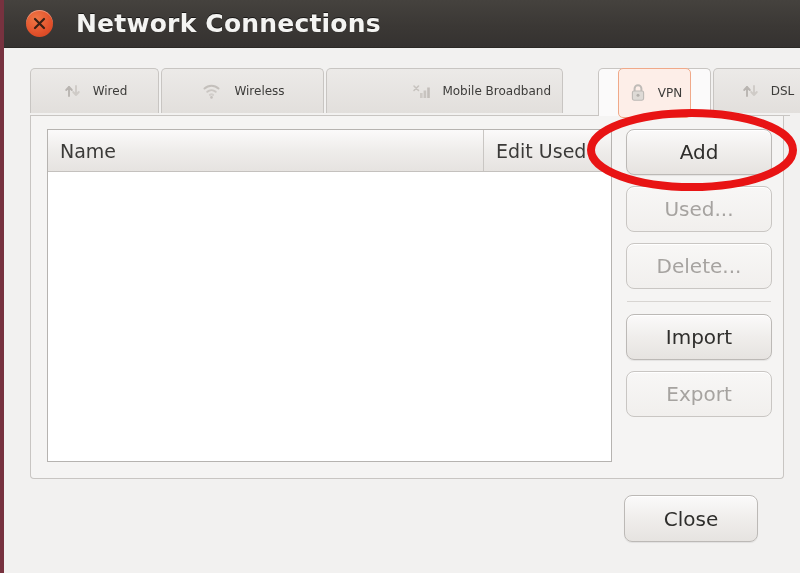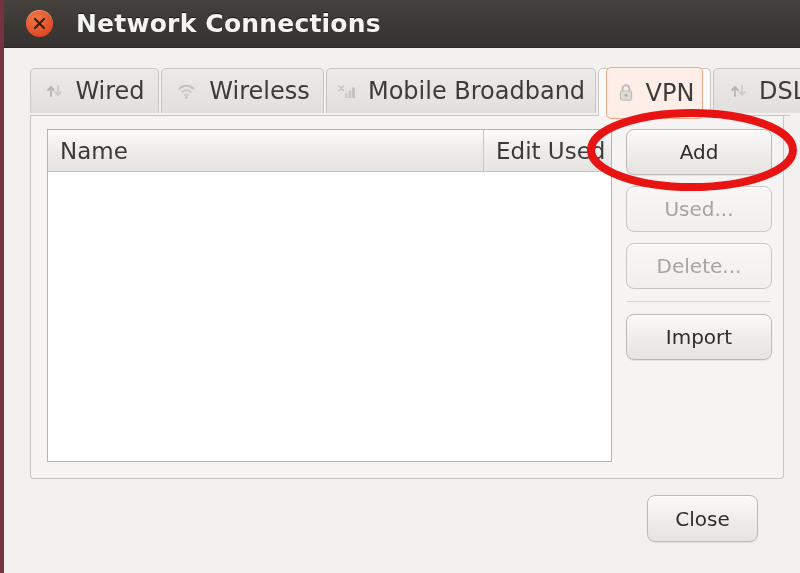--- a/index.html
+++ b/index.html
@@ -77,21 +77,21 @@
     display: flex;
     align-items: center;
     justify-content: center;
     gap: 9px;
     padding: 0 11px;
     border: 1px solid #c8c5c2;
     border-bottom: none;
     border-radius: 5px 5px 0 0;
     background: linear-gradient(to bottom, #eceae8 0%, #e2dfdc 100%);
     color: #3d3c3a;
-    font-size: 24px;
+    font-size: 12px;
     cursor: pointer;
     white-space: nowrap;
   }
   .tab.active {
     background: #fbfafa;
     border-color: #c8c5c2;
     height: 48px;
     z-index: 3;
   }
   .tab .tab-label { line-height: 1; }
@@ -149,21 +149,21 @@
   }
   #list-header {
     display: flex;
     height: 41px;
     background: linear-gradient(to bottom, #fbfafa 0%, #eeecea 52%, #e6e3e0 100%);
     border-bottom: 1px solid #c4c1be;
   }
   .col-head {
     display: flex;
     align-items: center;
-    font-size: 23px;
+    font-size: 19px;
     color: #3b3a38;
     padding-left: 12px;
     box-sizing: border-box;
     white-space: nowrap;
     cursor: pointer;
   }
   .col-head.name-col {
     width: 436px;
     border-right: 1px solid #c9c6c3;
   }
@@ -267,21 +267,21 @@
         <svg width="21" height="21" viewBox="0 0 21 21" aria-hidden="true">
           <path d="M3.5 7.5 A10 10 0 0 1 17.5 7.5" stroke="#c4c0bc" stroke-width="2" fill="none" stroke-linecap="round"></path>
           <path d="M6.3 10.8 A6.2 6.2 0 0 1 14.7 10.8" stroke="#cbc7c3" stroke-width="2" fill="none" stroke-linecap="round"></path>
           <path d="M8.9 13.9 A2.8 2.8 0 0 1 12.1 13.9" stroke="#d2cecb" stroke-width="2" fill="none" stroke-linecap="round"></path>
           <circle cx="10.5" cy="16.4" r="1.3" fill="#c4c0bc"></circle>
         </svg>
       </span>
       <span class="tab-label">Wireless</span>
     </div>
 
-    <div class="tab" style="left:296px; width:270px;">
+    <div class="tab" style="left:296px; width:237px;justify-content:flex-end;">
       <span class="icon-wrap">
         <svg width="21" height="21" viewBox="0 0 21 21" aria-hidden="true">
           <path d="M2 5 L6.5 9.5 M2 9.5 L6.5 5" stroke="#c7c3bf" stroke-width="1.6" stroke-linecap="round"></path>
           <rect x="8" y="12" width="2.6" height="5" fill="#cdc9c5"></rect>
           <rect x="11.6" y="9.5" width="2.6" height="7.5" fill="#c8c4c0"></rect>
           <rect x="15.2" y="6.5" width="2.6" height="10.5" fill="#c2beba"></rect>
         </svg>
       </span>
       <span class="tab-label">Mobile Broadband</span>
     </div>
@@ -322,23 +322,24 @@
 
     <div id="side-buttons">
       <button class="btn">Add</button>
       <div class="btn-gap"></div>
       <button class="btn disabled">Used...</button>
       <div class="btn-gap"></div>
       <button class="btn disabled">Delete...</button>
       <div class="btn-sep"></div>
       <button class="btn">Import</button>
       <div class="btn-gap"></div>
+      <button class="btn disabled">Export</button>
     </div>
   </div>
 
   <div id="bottom-bar">
-    <button id="close-dialog-btn" class="btn" style="width:111px;height:47px;">Close</button>
+    <button id="close-dialog-btn" class="btn" style="width:134px;height:47px;">Close</button>
   </div>
 </div>
 
 <svg id="annotation" viewBox="0 0 800 573">
   <ellipse cx="692" cy="150" rx="101" ry="37" fill="none" stroke="#e81414" stroke-width="8"></ellipse>
 </svg>
 
 </body></html>

